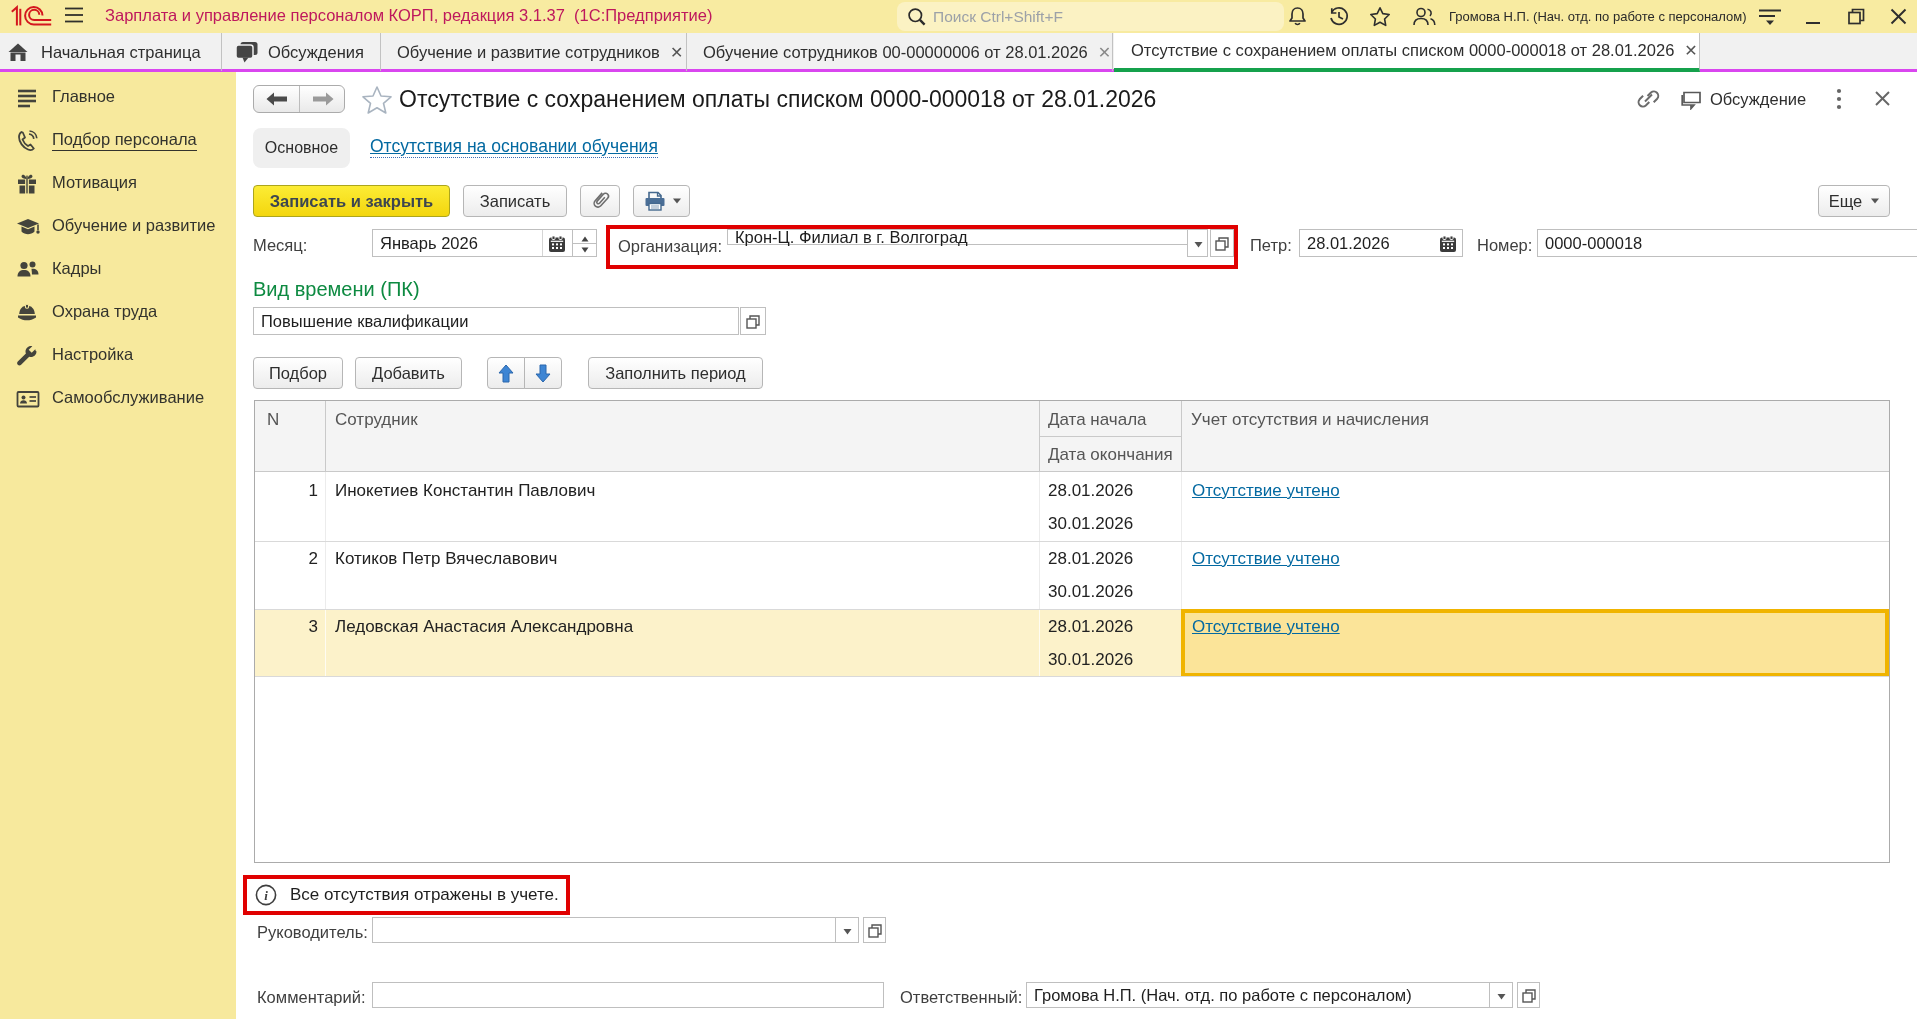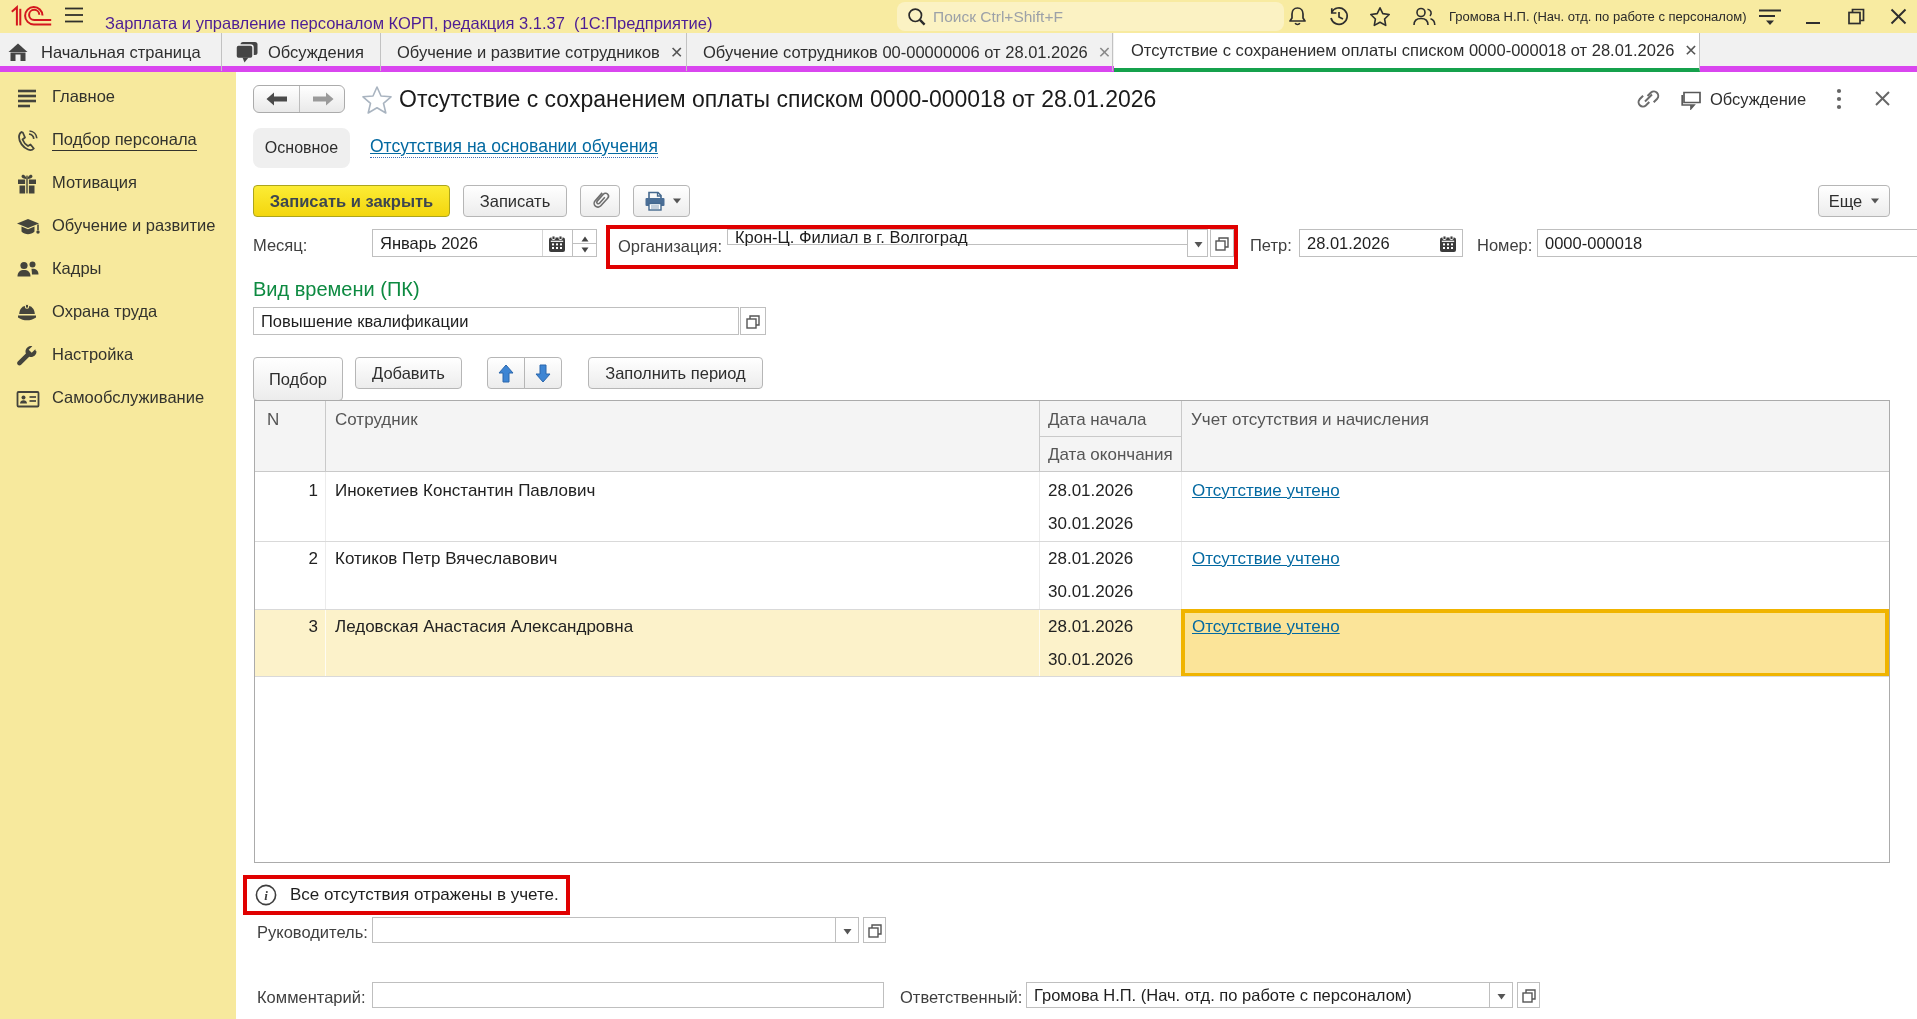--- a/index.html
+++ b/index.html
@@ -6,25 +6,25 @@
 * { margin:0; padding:0; box-sizing:border-box; }
 html,body { width:1917px; height:1019px; overflow:hidden; }
 body { font-family:"Liberation Sans", sans-serif; font-size:16.5px; color:#222; background:#fff; }
 #root { position:relative; width:1917px; height:1019px; overflow:hidden; }
 .abs { position:absolute; }
 
 
 #titlebar { position:absolute; left:0; top:0; width:1917px; height:33px; background:#F8EBA1; }
 #search { position:absolute; left:897px; top:2px; width:387px; height:29px; background:#FBF2C3; border-radius:8px; }
 #search .ph { position:absolute; left:36px; top:6px; color:#9CA1A8; font-size:15.5px; }
-.titletext { position:absolute; left:105px; top:6px; font-size:16.5px; color:#4c1d95;margin-top:8px; }
+.titletext { position:absolute; left:105px; top:6px; font-size:16.5px; color:#be185d; }
 .usertext { position:absolute; left:1449px; top:9px; font-size:13px; color:#2A2A2A; }
 
 
-#tabbar { position:absolute; left:0; top:33px; width:1917px; height:39px; background:#F1F1F1; border-bottom:6px solid #d946ef; }
+#tabbar { position:absolute; left:0; top:33px; width:1917px; height:39px; background:#F1F1F1; border-bottom:3px solid #d946ef; }
 .tab { position:absolute; top:0; height:38px; border-right:1px solid #C2C2C2; display:flex; align-items:center; color:#2E2E2E; font-size:16.5px; }
 .tab .x { color:#555; font-size:16px; margin-left:10px; }
 .tab-active { background:#fff; border-bottom:4px solid #15A14C; height:39px; }
 
 
 #sidebar { position:absolute; left:0; top:72px; width:236px; height:947px; background:#F7E99D; }
 .sbitem { position:absolute; left:0; width:236px; height:24px;padding-left:23px; }
 .sbitem svg { position:absolute; left:16px; top:1px; }
 .sbitem .t { position:absolute; left:52px; top:1px; font-size:16.5px; color:#33332D; }
 
@@ -348,21 +348,21 @@
 
     <div class="abs" style="left:17px;top:206px;font-size:20px;color:#0D8A41;">Вид времени (ПК)</div>
     <div class="input" style="left:17px;top:235px;width:486px;height:28px;">Повышение квалификации</div>
     <div class="abs" style="left:504px;top:235px;width:26px;height:28px;border:1px solid #BFBFBF;background:#fff;">
       <svg class="abs" style="left:5px;top:7px" width="15" height="14" viewBox="0 0 15 14">
           <rect x="1" y="4" width="9" height="9" fill="none" stroke="#555" stroke-width="1.4"></rect>
           <path d="M4,4 L4,1 L13,1 L13,10 L10,10" fill="none" stroke="#555" stroke-width="1.4"></path>
         </svg>
     </div>
 
-    <div class="btn" style="left:17px;top:285px;width:90px;height:44px;">Подбор</div>
+    <div class="btn" style="left:17px;top:285px;width:90px;height:32px;">Подбор</div>
     <div class="btn" style="left:119px;top:285px;width:107px;height:32px;">Добавить</div>
     <div class="btn" style="left:251px;top:285px;width:38px;height:32px;border-radius:4px 0 0 4px;">
       <svg width="16" height="19" viewBox="0 0 16 19">
           <path d="M8,1 L15,9 L11,9 L11,18 L5,18 L5,9 L1,9 Z" fill="#3D85D4" stroke="#2A66AC" stroke-width="1"></path>
         </svg>
     </div>
     <div class="btn" style="left:288px;top:285px;width:38px;height:32px;border-radius:0 4px 4px 0;">
       <svg width="16" height="19" viewBox="0 0 16 19">
           <path d="M8,18 L15,10 L11,10 L11,1 L5,1 L5,10 L1,10 Z" fill="#3D85D4" stroke="#2A66AC" stroke-width="1"></path>
         </svg>

